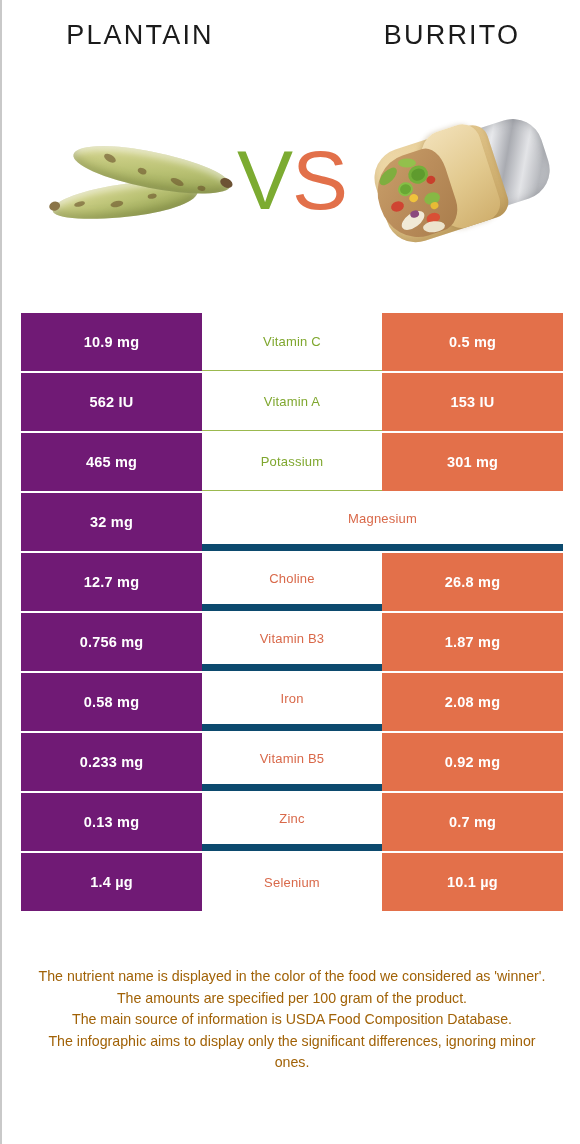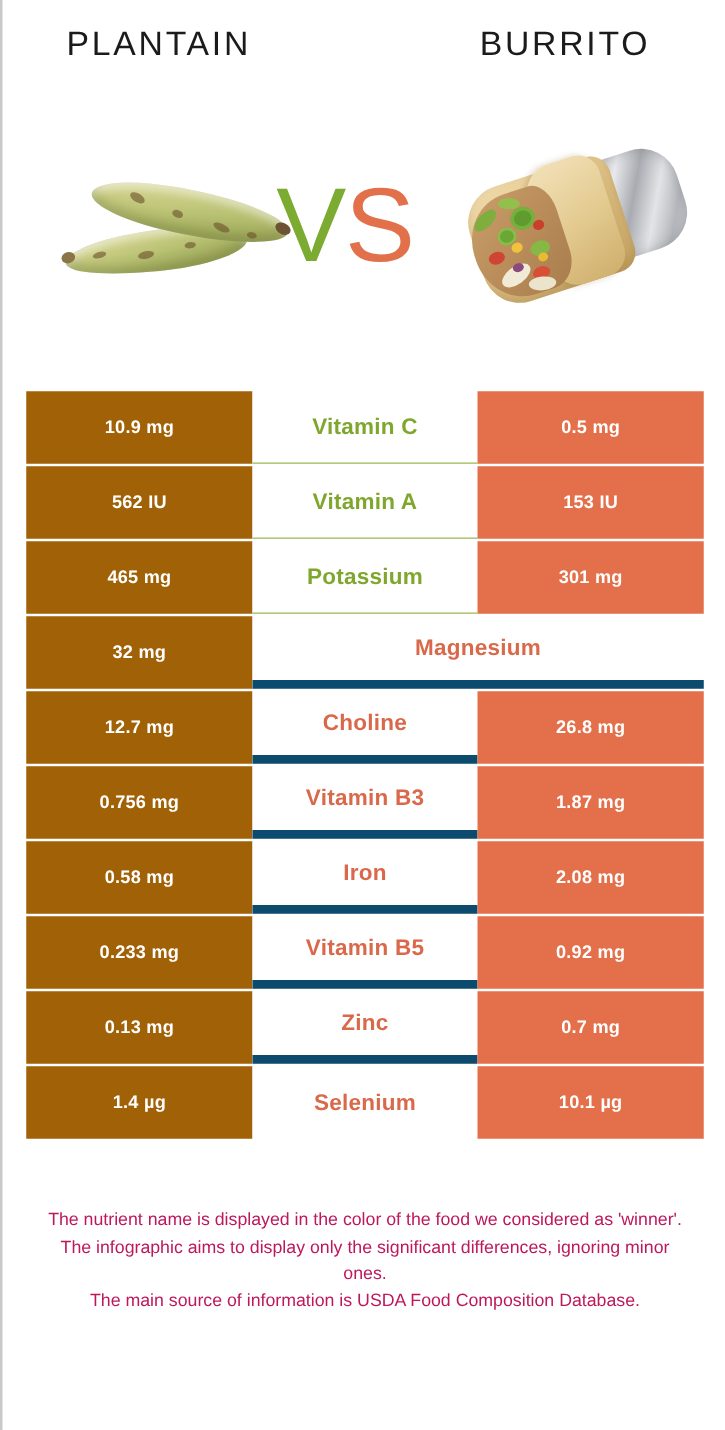--- a/index.html
+++ b/index.html
@@ -35,26 +35,26 @@
     position: absolute;
     top: 20px;
     font-family: "Liberation Sans", sans-serif;
     font-size: 27px;
     font-weight: 300;
     letter-spacing: 2.2px;
     color: #1b1b1b;
     text-align: center;
     white-space: nowrap;
   }
-  .title-left  { left: 0;   width: 250px; }
+  .title-left  { left: 0;   width: 250px; padding-left: 13px; }
   .title-right { right: 0;  width: 260px; }
 
   .vs {
     position: absolute;
-    left: 214px;
+    left: 230px;
     top: 133px;
     width: 120px;
     height: 95px;
     font-size: 84px;
     font-weight: 300;
     letter-spacing: -1px;
     line-height: 95px;
     text-align: center;
     white-space: nowrap;
   }
@@ -185,49 +185,49 @@
     width: 181px;
     flex: 0 0 181px;
     display: flex;
     align-items: center;
     justify-content: center;
     font-size: 14.5px;
     font-weight: 600;
     color: #ffffff;
     letter-spacing: 0.2px;
   }
-  .cell-left  { background: #a16207; }
+  .cell-left  { background: #701a75; }
   .cell-right { background: #e3704a; }
 
   .cell-mid {
     flex: 1 1 auto;
     display: flex;
     align-items: center;
     justify-content: center;
     background: #ffffff;
-    font-size: 18px;
-    font-weight: 700;
+    font-size: 13px;
+    font-weight: 400;
     letter-spacing: 0.2px;
     box-sizing: border-box;
   }
   .cell-mid.green  { color: #7fa72e; border-bottom: 1px solid #9bb94f; }
   .cell-mid.orange { color: #d9694a; border-bottom: 7px solid #0c4a6e; }
   .row:last-child .cell-mid { border-bottom: none; }
 
   
   .footer {
     position: absolute;
     left: 30px;
     top: 966px;
     width: 520px;
     text-align: center;
     font-family: "Liberation Sans", sans-serif;
     font-size: 14.2px;
     line-height: 21.5px;
-    color: #be185d;
+    color: #a16207;
   }
   .footer p { margin: 0; }
 </style>
 </head>
 <body>
 
 <div class="page">
 
   <div class="header">
 
@@ -333,17 +333,18 @@
     <div class="row">
       <div class="cell-left">1.4 µg</div>
       <div class="cell-mid orange">Selenium</div>
       <div class="cell-right">10.1 µg</div>
     </div>
 
   </div>
 
   <div class="footer">
     <p>The nutrient name is displayed in the color of the food we considered as 'winner'.</p>
+    <p>The amounts are specified per 100 gram of the product.</p>
+    <p>The main source of information is USDA Food Composition Database.</p>
     <p>The infographic aims to display only the significant differences, ignoring minor ones.</p>
-    <p>The main source of information is USDA Food Composition Database.</p>
   </div>
 
 </div>
 
 </body></html>

